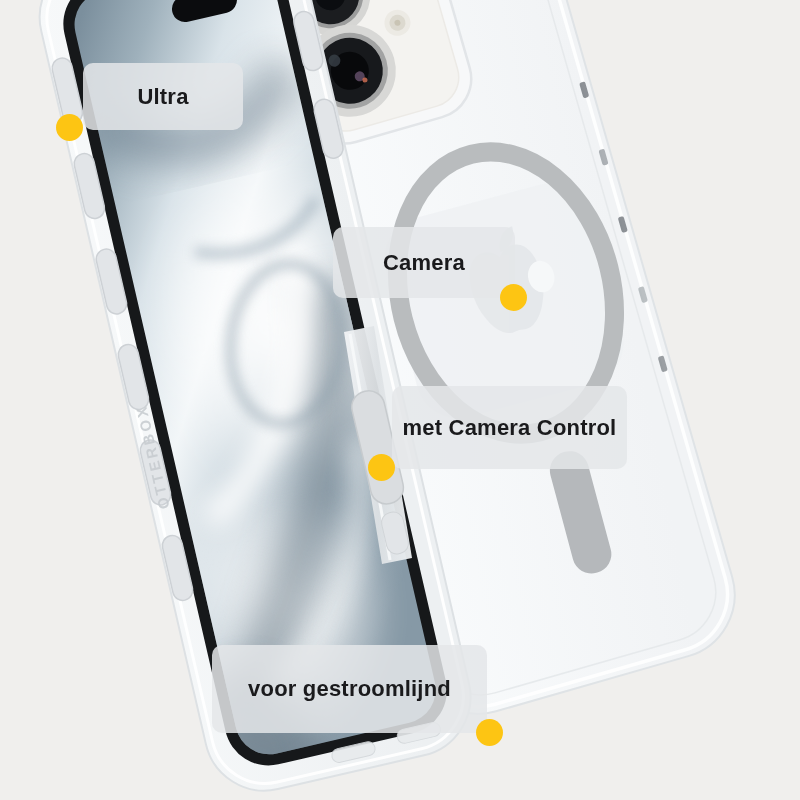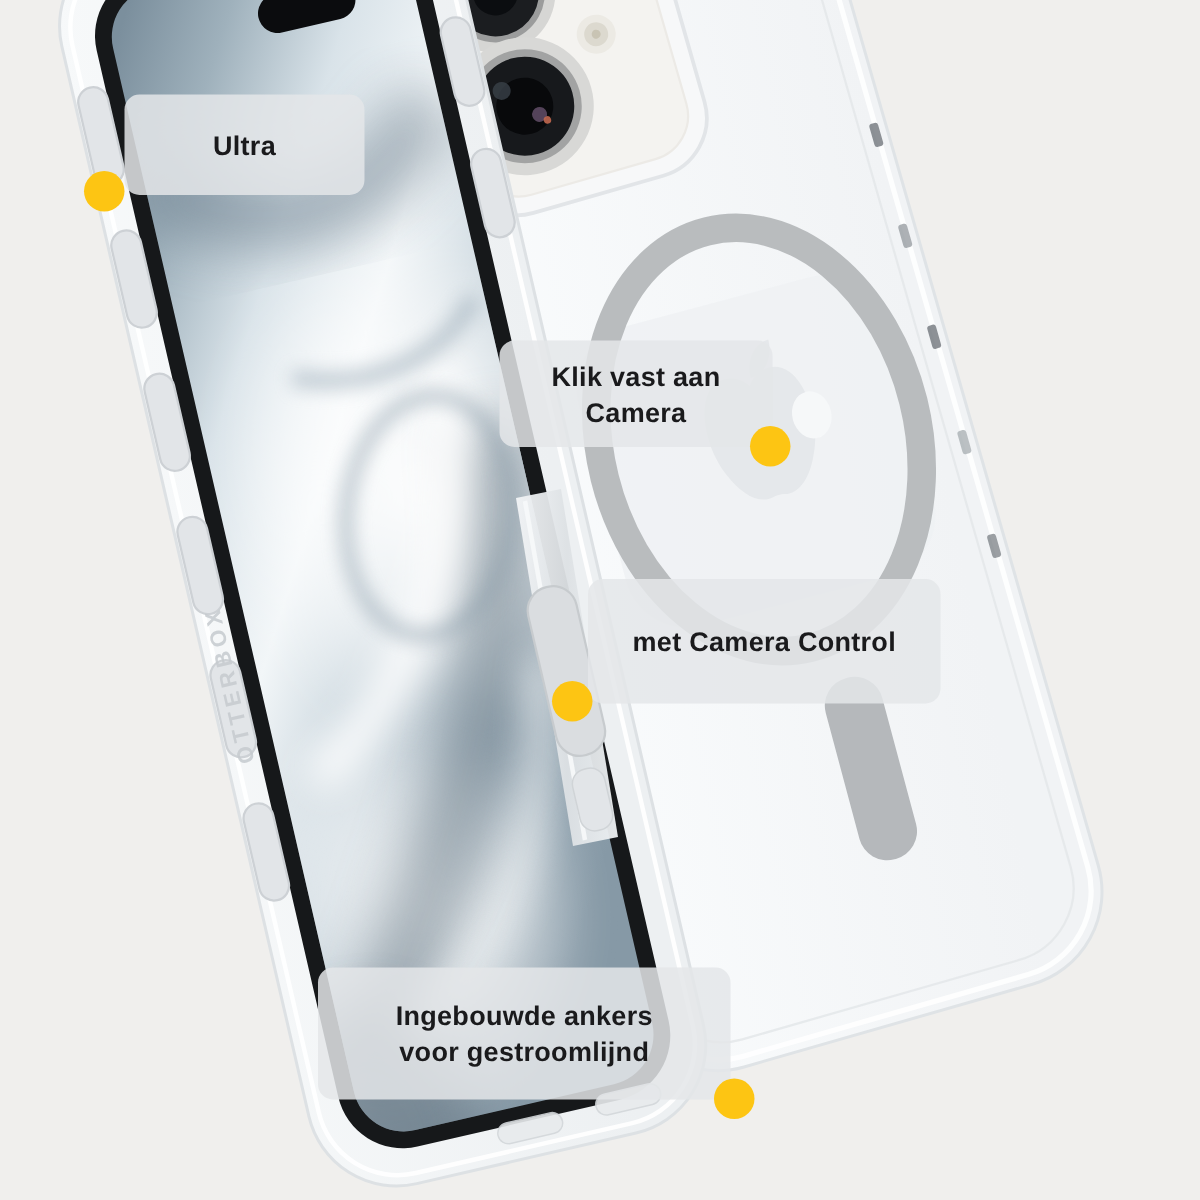--- a/index.html
+++ b/index.html
@@ -12,21 +12,21 @@
   html,body{margin:0;padding:0;background:#fff;}
   .stage{
     position:relative;width:800px;height:800px;overflow:hidden;
     background:var(--background);
     font-family:"Liberation Sans", sans-serif;
   }
   .stage svg{position:absolute;left:0;top:0;}
   .callout{
     position:absolute;display:flex;flex-direction:column;align-items:center;justify-content:center;
     background:var(--label_background);border-radius:10px;
-    font-weight:700;font-size:18px;line-height:24px;letter-spacing:.2px;
+    font-weight:700;font-size:22px;line-height:24px;letter-spacing:.2px;
     color:var(--label_text);text-align:left;z-index:5;
   }
   .dot{
     position:absolute;width:27px;height:27px;border-radius:50%;
     background:var(--accent_yellow);z-index:6;
   }
 </style>
 </head>
 <body>
 
@@ -166,28 +166,26 @@
     <polygon points="344,332 374,326 412,558 382,564" fill="url(#gRail)" opacity="0.95"></polygon>
     <line x1="350" y1="334" x2="390" y2="560" stroke="#f8fafb" stroke-width="3" opacity="0.9"></line>
     <rect x="361" y="390" width="33" height="115" rx="16" transform="rotate(-13 377 447)" fill="#dadde0" stroke="#c7cbce" stroke-width="1.5"></rect>
     <rect x="384" y="512" width="22" height="42" rx="10" transform="rotate(-13 395 533)" fill="#e2e5e8" stroke="#d0d4d7" stroke-width="1"></rect>
   </svg>
 
   <div class="callout" style="left:83px;top:63px;width:160px;height:67px">
     <span>Ultra</span>
   </div>
   <div class="callout" style="left:333px;top:227px;width:182px;height:71px">
-    <span>Klik vast aan</span>
     <span>Camera</span>
   </div>
   <div class="callout" style="left:392px;top:386px;width:235px;height:83px">
     <span>met Camera Control</span>
   </div>
   <div class="callout" style="left:212px;top:645px;width:275px;height:88px">
-    <span>Ingebouwde ankers</span>
     <span>voor gestroomlijnd</span>
   </div>
 
   <div class="dot" style="left:56px;top:114px"></div>
   <div class="dot" style="left:500px;top:284px"></div>
   <div class="dot" style="left:368px;top:454px"></div>
   <div class="dot" style="left:476px;top:719px"></div>
 </div>
 
 </body></html>

